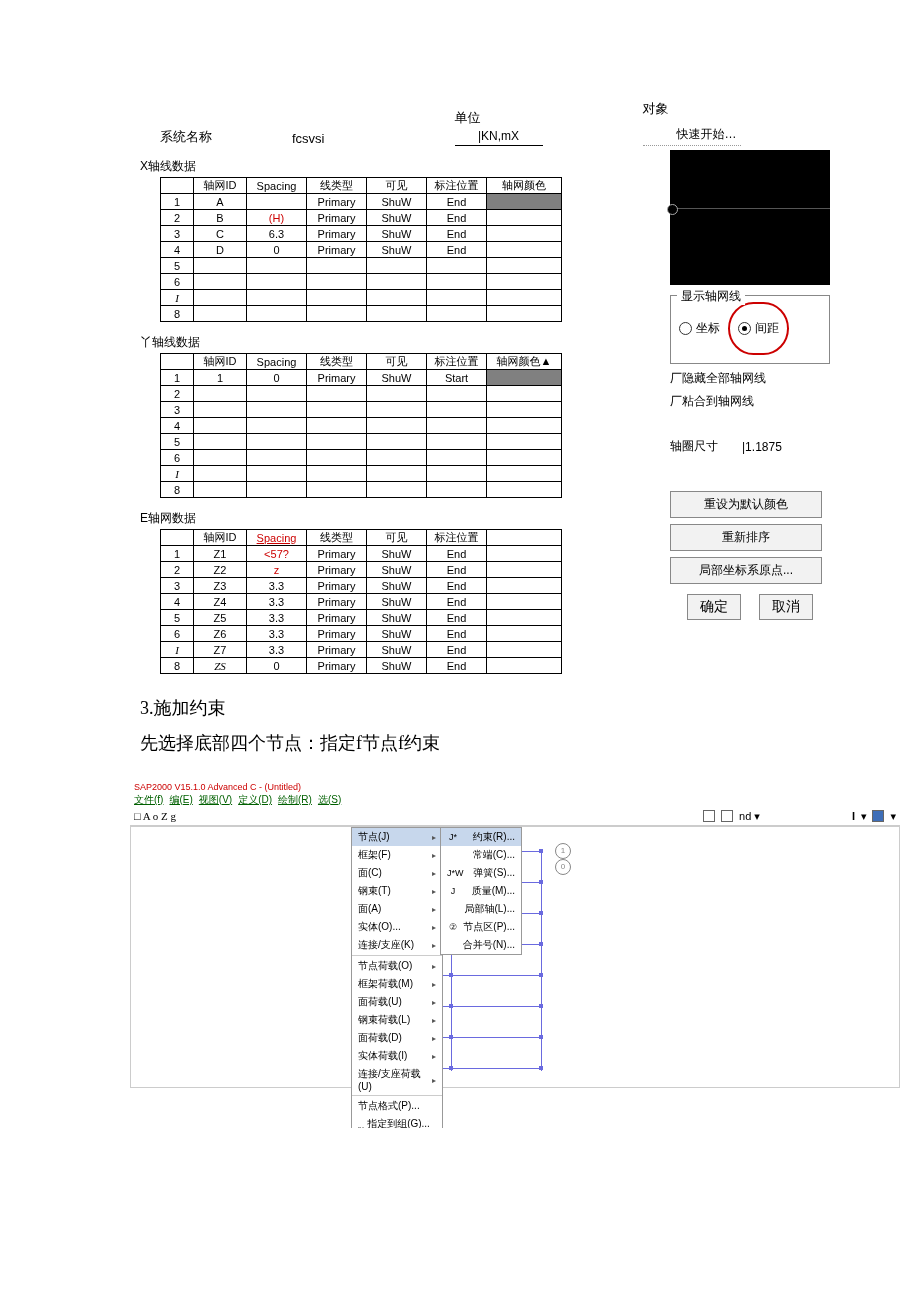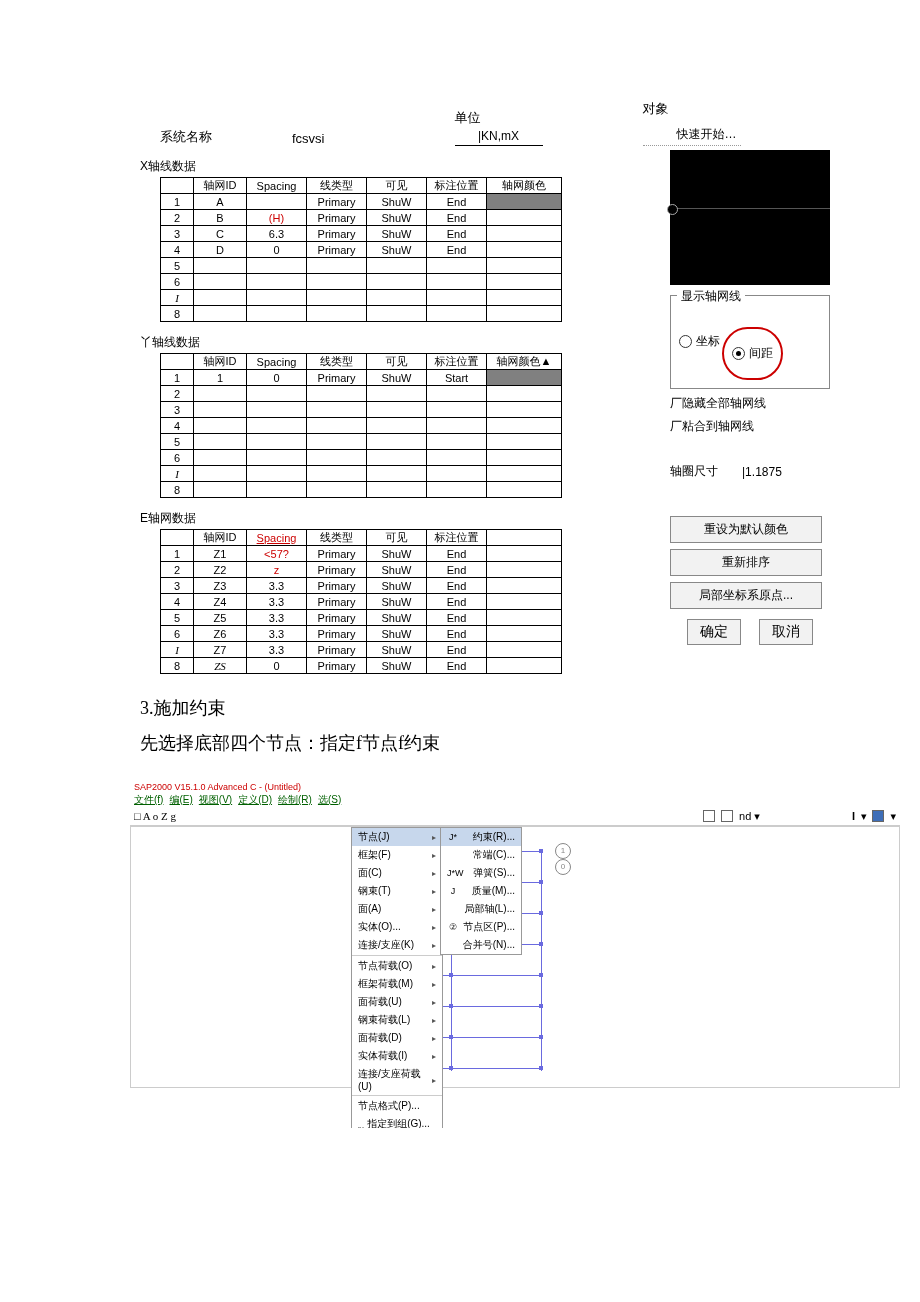--- a/index.html
+++ b/index.html
@@ -96,21 +96,21 @@
     border: 1px solid #aaa;
     border-radius: 50%;
     background: #000;
   }
   .group-box {
     border: 1px solid #888;
     padding: 6px 8px 8px 8px;
     margin-top: 10px;
     position: relative;
     display: flex;
-    gap: 2px;
+    gap: 8px;
     align-items: center;
   }
   .group-box .legend {
     position: absolute;
     top: -8px;
     left: 6px;
     background: #fff;
     padding: 0 4px;
     font-size: 12px;
   }
@@ -130,21 +130,20 @@
   }
   .rdot .inner {
     width: 5px; height: 5px;
     background: #000;
     border-radius: 50%;
   }
   .radio.circled {
     border: 2px solid #c00;
     border-radius: 50% / 60%;
     padding: 16px 8px;
-    margin-top: 25px;
   }
   .chklabel { font-size: 12px; margin-top: 6px; }
   .side-field {
     display: flex;
     align-items: center;
     gap: 24px;
     margin-top: 28px;
     font-size: 12px;
   }
   .btn {

